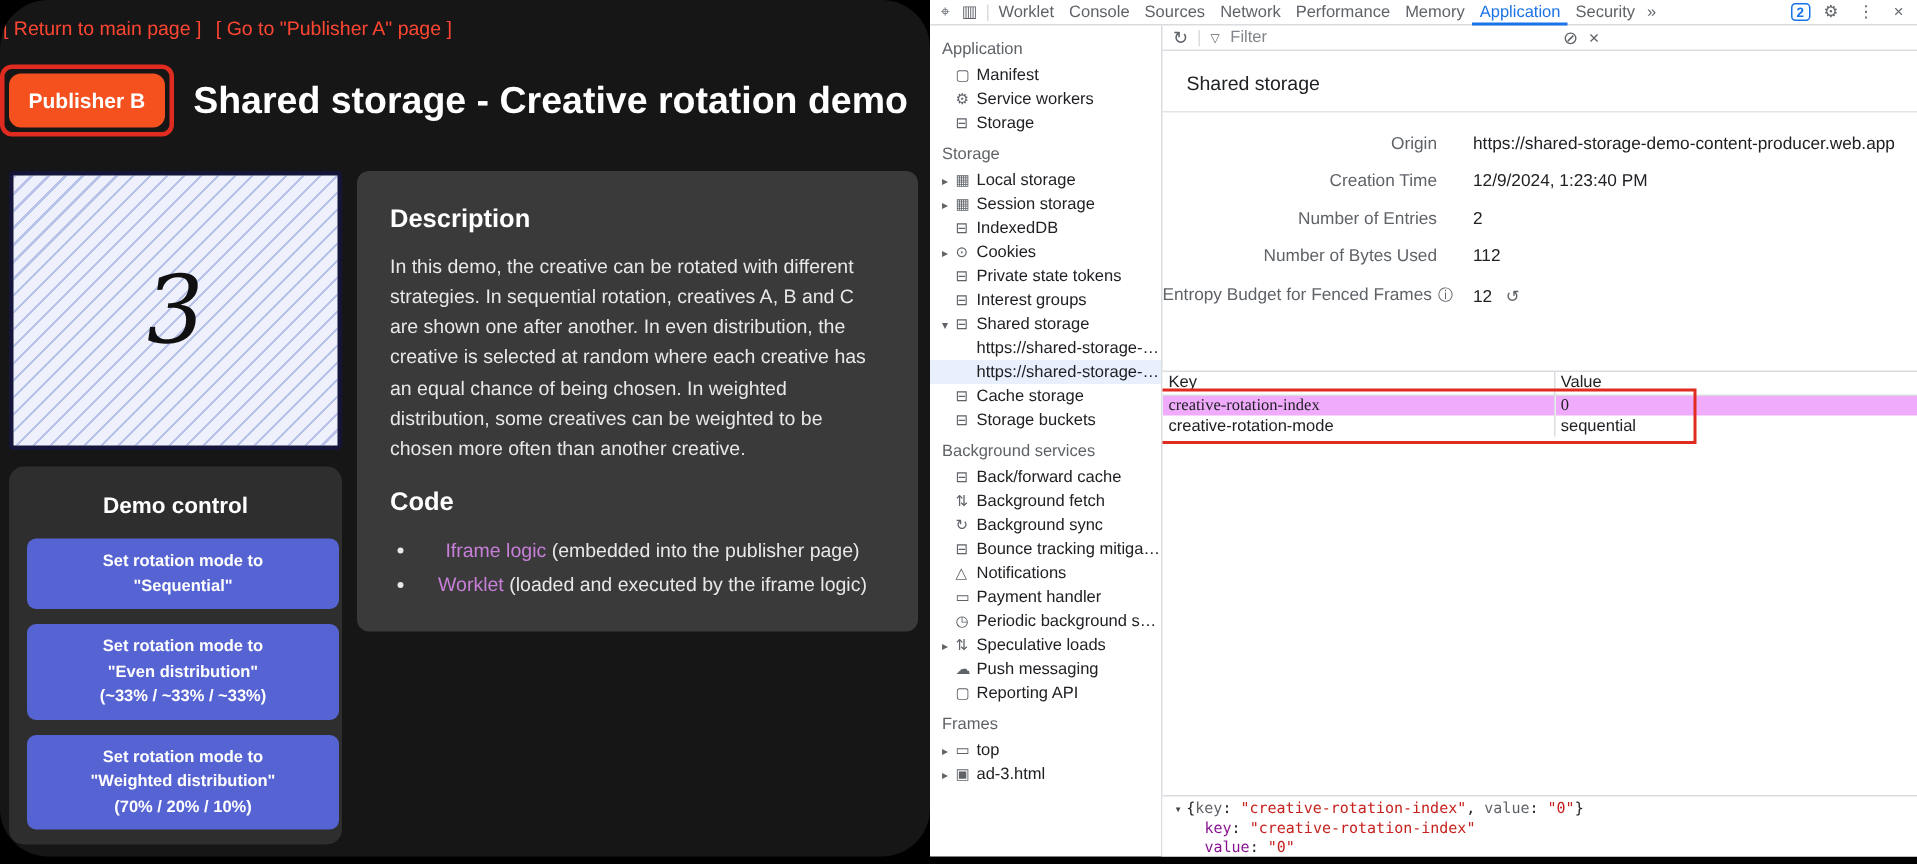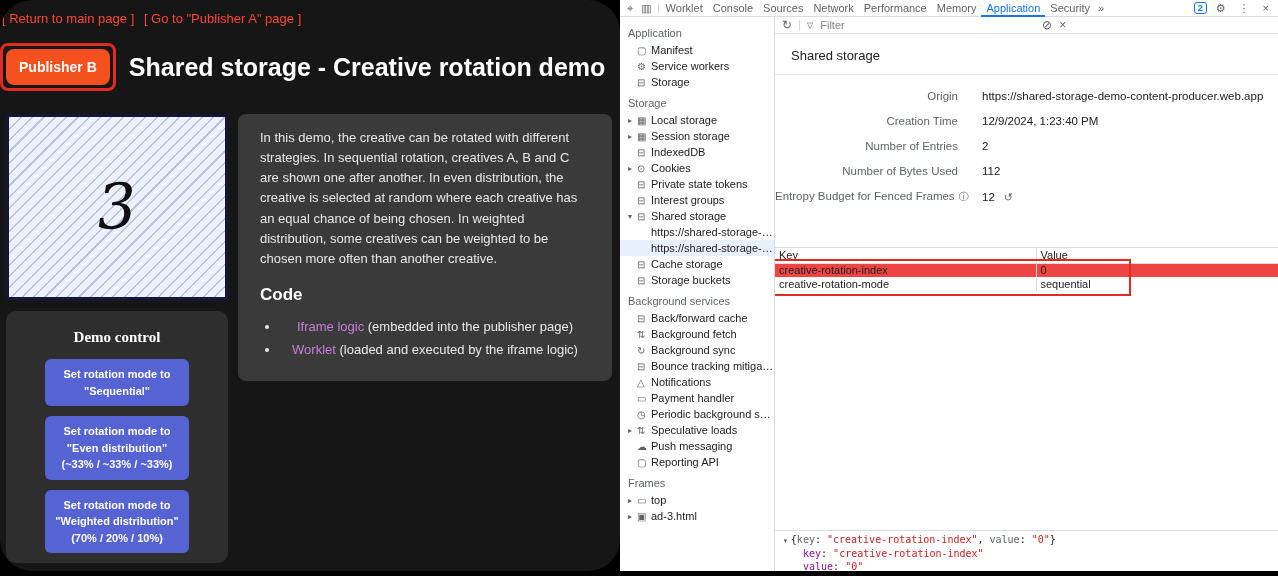--- a/index.html
+++ b/index.html
@@ -24,22 +24,22 @@
   .content-row { display:flex; gap:10px; padding:23px 8px 0 6px; align-items:flex-start; }
   .left-col { width:222px; min-width:222px; }
   .creative {
     height:186px; border:3px solid #15153a; border-radius:3px;
     background-color:#eef1fc;
     background-image:repeating-linear-gradient(135deg, rgba(120,138,210,0.45) 0px, rgba(120,138,210,0.45) 1.5px, transparent 1.5px, transparent 8px);
     display:flex; align-items:center; justify-content:center;
   }
   .creative-num { font-family:"DejaVu Serif", serif; font-style:italic; font-size:62px; color:#101010; transform:rotate(-3deg); line-height:1; }
   .demo-control { margin-top:11px; background:#2e2e2e; border-radius:10px; padding:14px 12px 14px; height:252px; overflow:hidden; }
-  .dc-title { text-align:center; color:#fff; font-weight:bold; font-size:15px; margin:4px 0 13px;font-family:Liberation Serif, serif; }
-  .dc-btn { display:block; width:144px; margin:10px auto 0; background:#5663d2; color:#fff; border:none; border-radius:6px; font-family:inherit; font-weight:bold; font-size:11px; line-height:1.5; padding:7px 4px; cursor:pointer; text-align:center; }
+  .dc-title { text-align:center; color:#fff; font-weight:bold; font-size:15px; margin:4px 0 13px; }
+  .dc-btn { display:block; width:208px; margin:10px auto 0; background:#5663d2; color:#fff; border:none; border-radius:6px; font-family:inherit; font-weight:bold; font-size:11px; line-height:1.5; padding:7px 4px; cursor:pointer; text-align:center; }
   .dc-btn span { display:block; }
   .description-panel { flex:1; background:#3a3a3a; border-radius:8px; padding:14px 22px 18px; color:#e8e8e8; }
   .desc-h { color:#fff; font-size:17px; font-weight:bold; margin:8px 0 12px; }
   .desc-p { font-size:13px; line-height:1.55; margin:0 0 16px; }
   .code-list { margin:2px 0 0; padding-left:20px; font-size:13px; line-height:1.6; }
   .code-list li { margin-bottom:2px;text-align:center; }
   .code-link { color:#c77fd9; text-decoration:none; cursor:pointer; }
 
   
   .devtools { flex:1; min-width:0; background:#fff; display:flex; flex-direction:column; color:#202124; }
@@ -95,21 +95,21 @@
   .meta-label { width:183px; min-width:183px; text-align:right; color:#5f6368; white-space:nowrap; }
   .meta-value { margin-left:12px; color:#202124; white-space:nowrap; overflow:hidden; text-overflow:ellipsis; }
   .info-ico::before { content:"ⓘ"; color:#5f6368; font-size:10px; margin-left:4px; }
   .reset-ico::before { content:"↺"; color:#5f6368; font-size:11px; margin-left:9px; cursor:pointer; }
 
   .kv-wrap { position:relative; flex:1; min-height:0; overflow:hidden; }
   .kv-table { width:100%; border-collapse:collapse; font-size:11px; table-layout:fixed; }
   .kv-table th { text-align:left; font-weight:normal; color:#202124; height:15px; padding:0 4px; border-bottom:1px solid #dadce0; background:#fff; }
   .kv-table td { height:14px; padding:0 4px; color:#202124; overflow:hidden; white-space:nowrap; }
   .col-key { width:261px; border-right:1px solid #dadce0; }
-  tr.row-selected td { background:#ef4444; }
+  tr.row-selected td { background:#f0abfc;font-family:Liberation Serif, serif; }
   .kv-annot { position:absolute; left:-4px; top:11px; width:360px; height:37px; border:2px solid #e02b20; pointer-events:none; }
 
   .preview { flex:none; height:41px; border-top:1px solid #dadce0; font-family:"DejaVu Sans Mono", monospace; font-size:10px; line-height:13px; padding:2px 8px; overflow:hidden; background:#fff; }
   .pv-line { white-space:nowrap; }
   .pv-indent { padding-left:20px; }
   .pv-arrow { color:#444; font-size:8px; margin-right:3px; cursor:pointer; }
   .pv-brace { color:#202124; }
   .pv-key { color:#5f6368; }
   .pv-str { color:#c5221f; }
   .pv-prop { color:#881391; }
@@ -150,20 +150,21 @@
           </button>
           <button class="dc-btn">
             <span>Set rotation mode to</span>
             <span>"Weighted distribution"</span>
             <span>(70% / 20% / 10%)</span>
           </button>
         </div>
       </div>
 
       <div class="description-panel">
+        <div class="desc-h">Description</div>
         <p class="desc-p">In this demo, the creative can be rotated with different strategies. In sequential rotation, creatives A, B and C are shown one after another. In even distribution, the creative is selected at random where each creative has an equal chance of being chosen. In weighted distribution, some creatives can be weighted to be chosen more often than another creative.</p>
         <div class="desc-h">Code</div>
         <ul class="code-list">
           <li><a class="code-link">Iframe logic</a><span> (embedded into the publisher page)</span></li>
           <li><a class="code-link">Worklet</a><span> (loaded and executed by the iframe logic)</span></li>
         </ul>
       </div>
     </div>
   </div>
 

